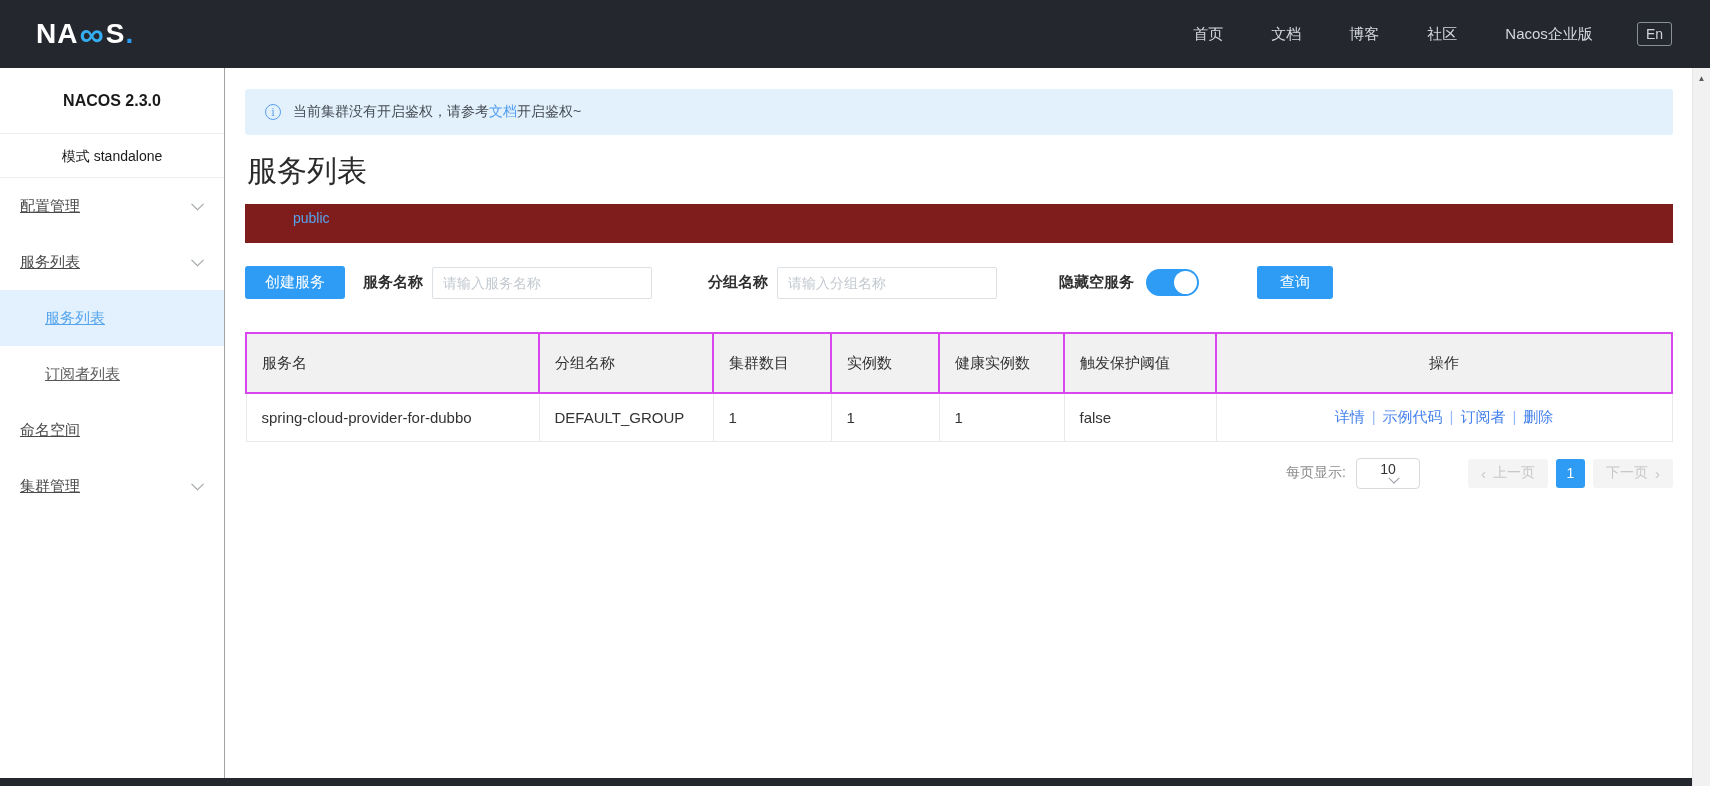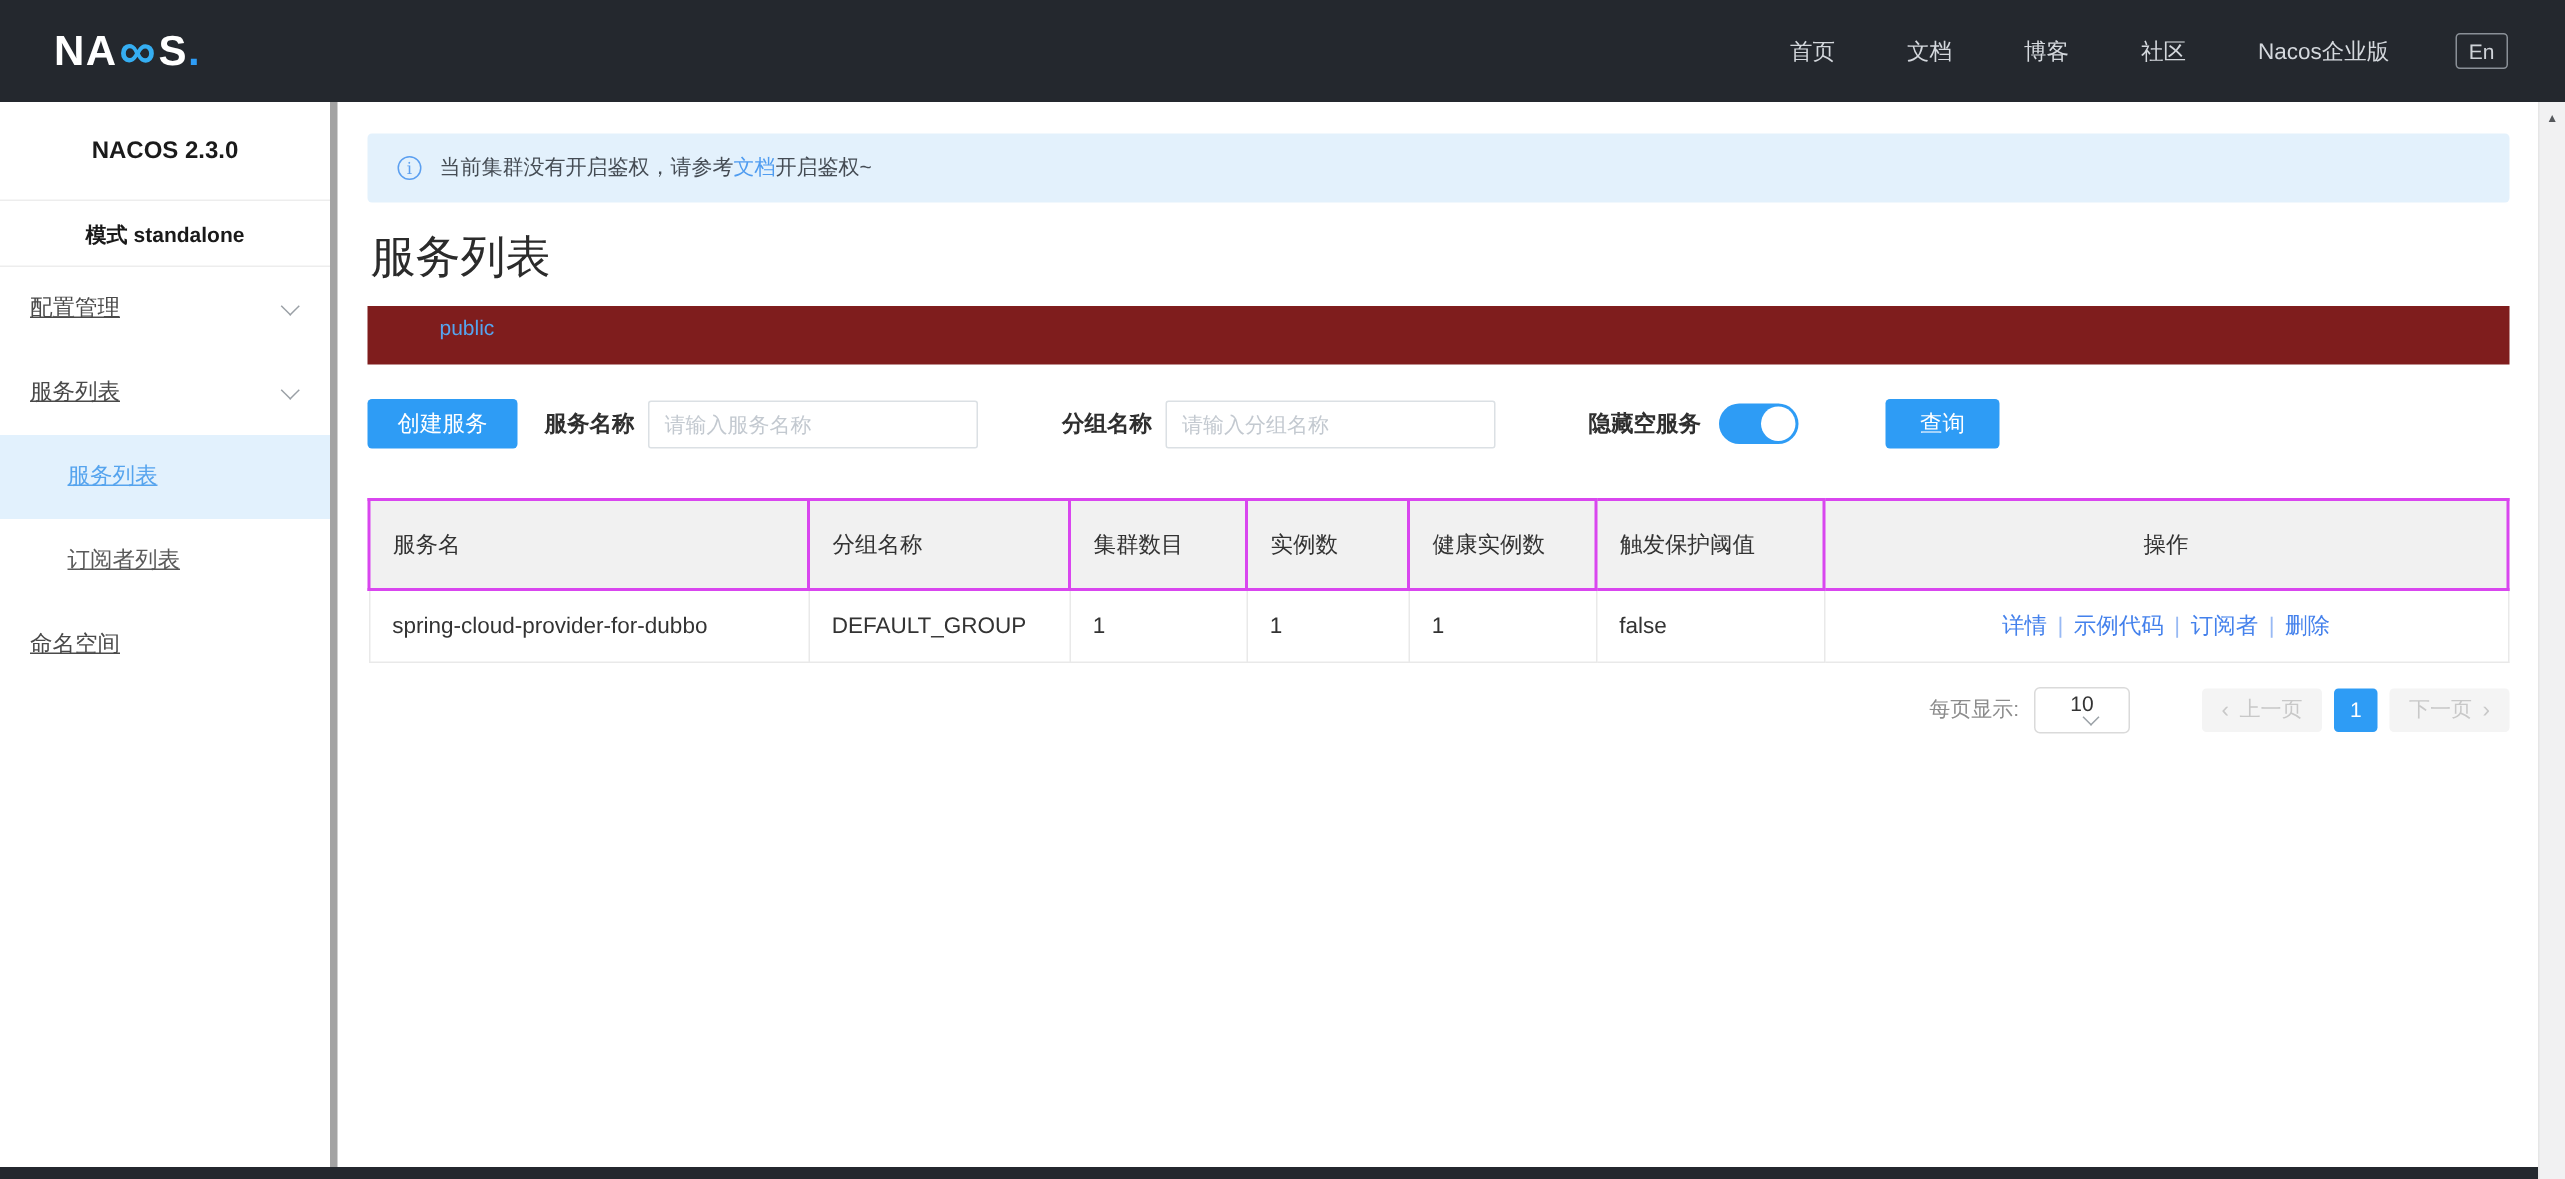--- a/index.html
+++ b/index.html
@@ -12,23 +12,23 @@
   .logo .inf { color:#35aef2; font-size:34px; line-height:28px; margin:0 1px; font-weight:bold; }
   .logo .dot { color:#2e9cf5; }
   .topnav { display:flex; align-items:center; }
   .topnav a { color:#d4d8dd; font-size:15px; text-decoration:none; margin-left:48px; cursor:pointer; }
   .lang-btn { margin-left:44px; color:#cfd3d8; border:1px solid #8a9097; border-radius:3px; padding:3px 8px; font-size:14px; cursor:pointer; }
 
   
   .shell { display:flex; height:710px; }
 
   
-  .sidebar { width:225px; min-width:225px; background:#fff; border-right:5px solid #a3a3a3; height:100%; }
+  .sidebar { width:225px; min-width:225px; background:#fff; border-right:1px solid #a3a3a3; height:100%; }
   .sb-version { height:66px; line-height:66px; text-align:center; font-weight:bold; font-size:16px; color:#1a1a1a; border-bottom:1px solid #ededed; }
-  .sb-mode { height:44px; line-height:44px; text-align:center; font-weight:bold; font-size:14px; color:#1a1a1a; border-bottom:1px solid #ededed; }
+  .sb-mode { height:44px; line-height:44px; text-align:center; font-weight:normal; font-size:14px; color:#1a1a1a; border-bottom:1px solid #ededed; }
   .sb-mode span { margin:0 2px; }
   .sb-item { height:56px; line-height:56px; padding-left:20px; padding-right:20px; font-size:15px; color:#4a4a4a; cursor:pointer; position:relative;text-decoration:underline; }
   .sb-item.sub { padding-left:45px; color:#5a5a5a; }
   .sb-item.active { background:#e2f1fd; color:#56a4ee; }
   .chev { position:absolute; right:22px; top:50%; width:9px; height:9px; border-right:1.5px solid #9aa0a6; border-bottom:1.5px solid #9aa0a6; transform:translateY(-70%) rotate(45deg); }
 
   
   .content { flex:1; padding:21px 37px 0 20px; min-width:0; }
   .banner { height:46px; background:#e3f1fc; border-radius:3px; display:flex; align-items:center; padding:0 20px; font-size:14px; color:#454c54; }
   .info-ic { width:16px; height:16px; min-width:16px; border:1px solid #5b9ff0; border-radius:50%; color:#5b9ff0; font-size:11px; line-height:15px; text-align:center; margin-right:12px; font-family:"DejaVu Serif",serif; }
@@ -110,20 +110,24 @@
       <span class="chev"></span>
     </div>
     <div class="sb-item sub active">
       <span>服务列表</span>
     </div>
     <div class="sb-item sub">
       <span>订阅者列表</span>
     </div>
     <div class="sb-item">
       <span>命名空间</span>
+    </div>
+    <div class="sb-item">
+      <span>集群管理</span>
+      <span class="chev"></span>
     </div>
   </aside>
 
   <main class="content">
     <div class="banner">
       <span class="info-ic">i</span>
       <span>当前集群没有开启鉴权，请参考</span>
       <a>文档</a>
       <span>开启鉴权~</span>
     </div>

